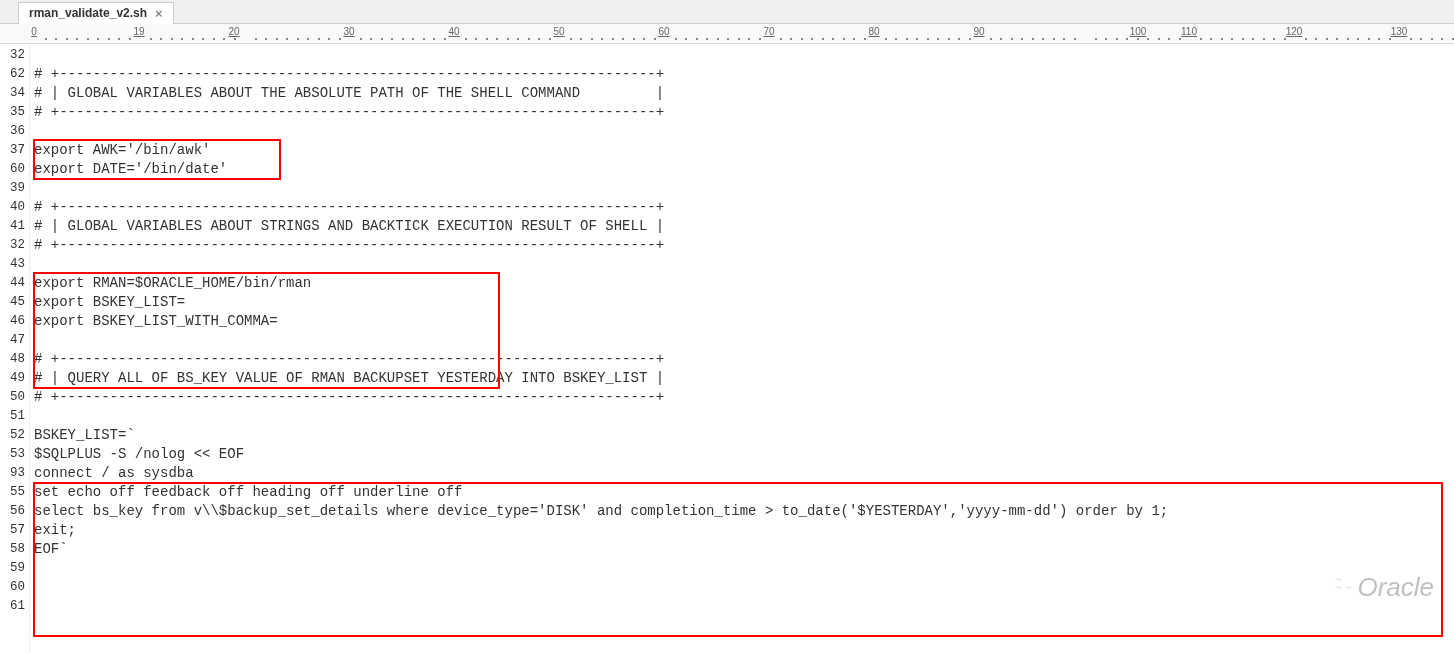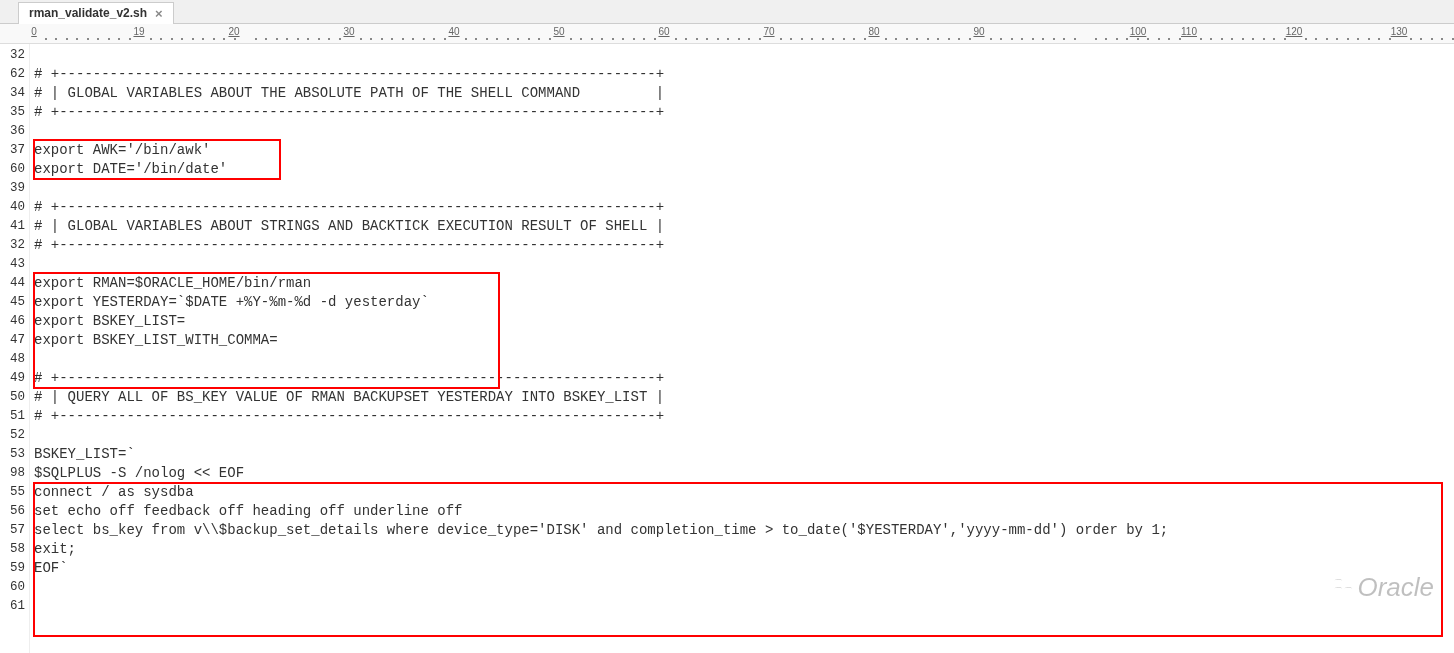--- a/index.html
+++ b/index.html
@@ -294,21 +294,21 @@
       <div class="line">44</div>
       <div class="line">45</div>
       <div class="line">46</div>
       <div class="line">47</div>
       <div class="line">48</div>
       <div class="line">49</div>
       <div class="line">50</div>
       <div class="line">51</div>
       <div class="line">52</div>
       <div class="line">53</div>
-      <div class="line">98</div>
+      <div class="line">93</div>
       <div class="line">55</div>
       <div class="line">56</div>
       <div class="line">57</div>
       <div class="line">58</div>
       <div class="line">59</div>
       <div class="line">60</div>
       <div class="line">61</div>
     </div>
   <div class="code-area" id="code-area">
       <div class="line"></div>
@@ -317,21 +317,20 @@
       <div class="line"># +-----------------------------------------------------------------------+</div>
       <div class="line"></div>
       <div class="line">export AWK='/bin/awk'</div>
       <div class="line">export DATE='/bin/date'</div>
       <div class="line"></div>
       <div class="line"># +-----------------------------------------------------------------------+</div>
       <div class="line"># | GLOBAL VARIABLES ABOUT STRINGS AND BACKTICK EXECUTION RESULT OF SHELL |</div>
       <div class="line"># +-----------------------------------------------------------------------+</div>
       <div class="line"></div>
       <div class="line">export RMAN=$ORACLE_HOME/bin/rman</div>
-      <div class="line">export YESTERDAY=`$DATE +%Y-%m-%d -d yesterday`</div>
       <div class="line">export BSKEY_LIST=</div>
       <div class="line">export BSKEY_LIST_WITH_COMMA=</div>
       <div class="line"></div>
       <div class="line"># +-----------------------------------------------------------------------+</div>
       <div class="line"># | QUERY ALL OF BS_KEY VALUE OF RMAN BACKUPSET YESTERDAY INTO BSKEY_LIST |</div>
       <div class="line"># +-----------------------------------------------------------------------+</div>
       <div class="line"></div>
       <div class="line">BSKEY_LIST=`</div>
       <div class="line">$SQLPLUS -S /nolog &lt;&lt; EOF</div>
       <div class="line">connect / as sysdba</div>

